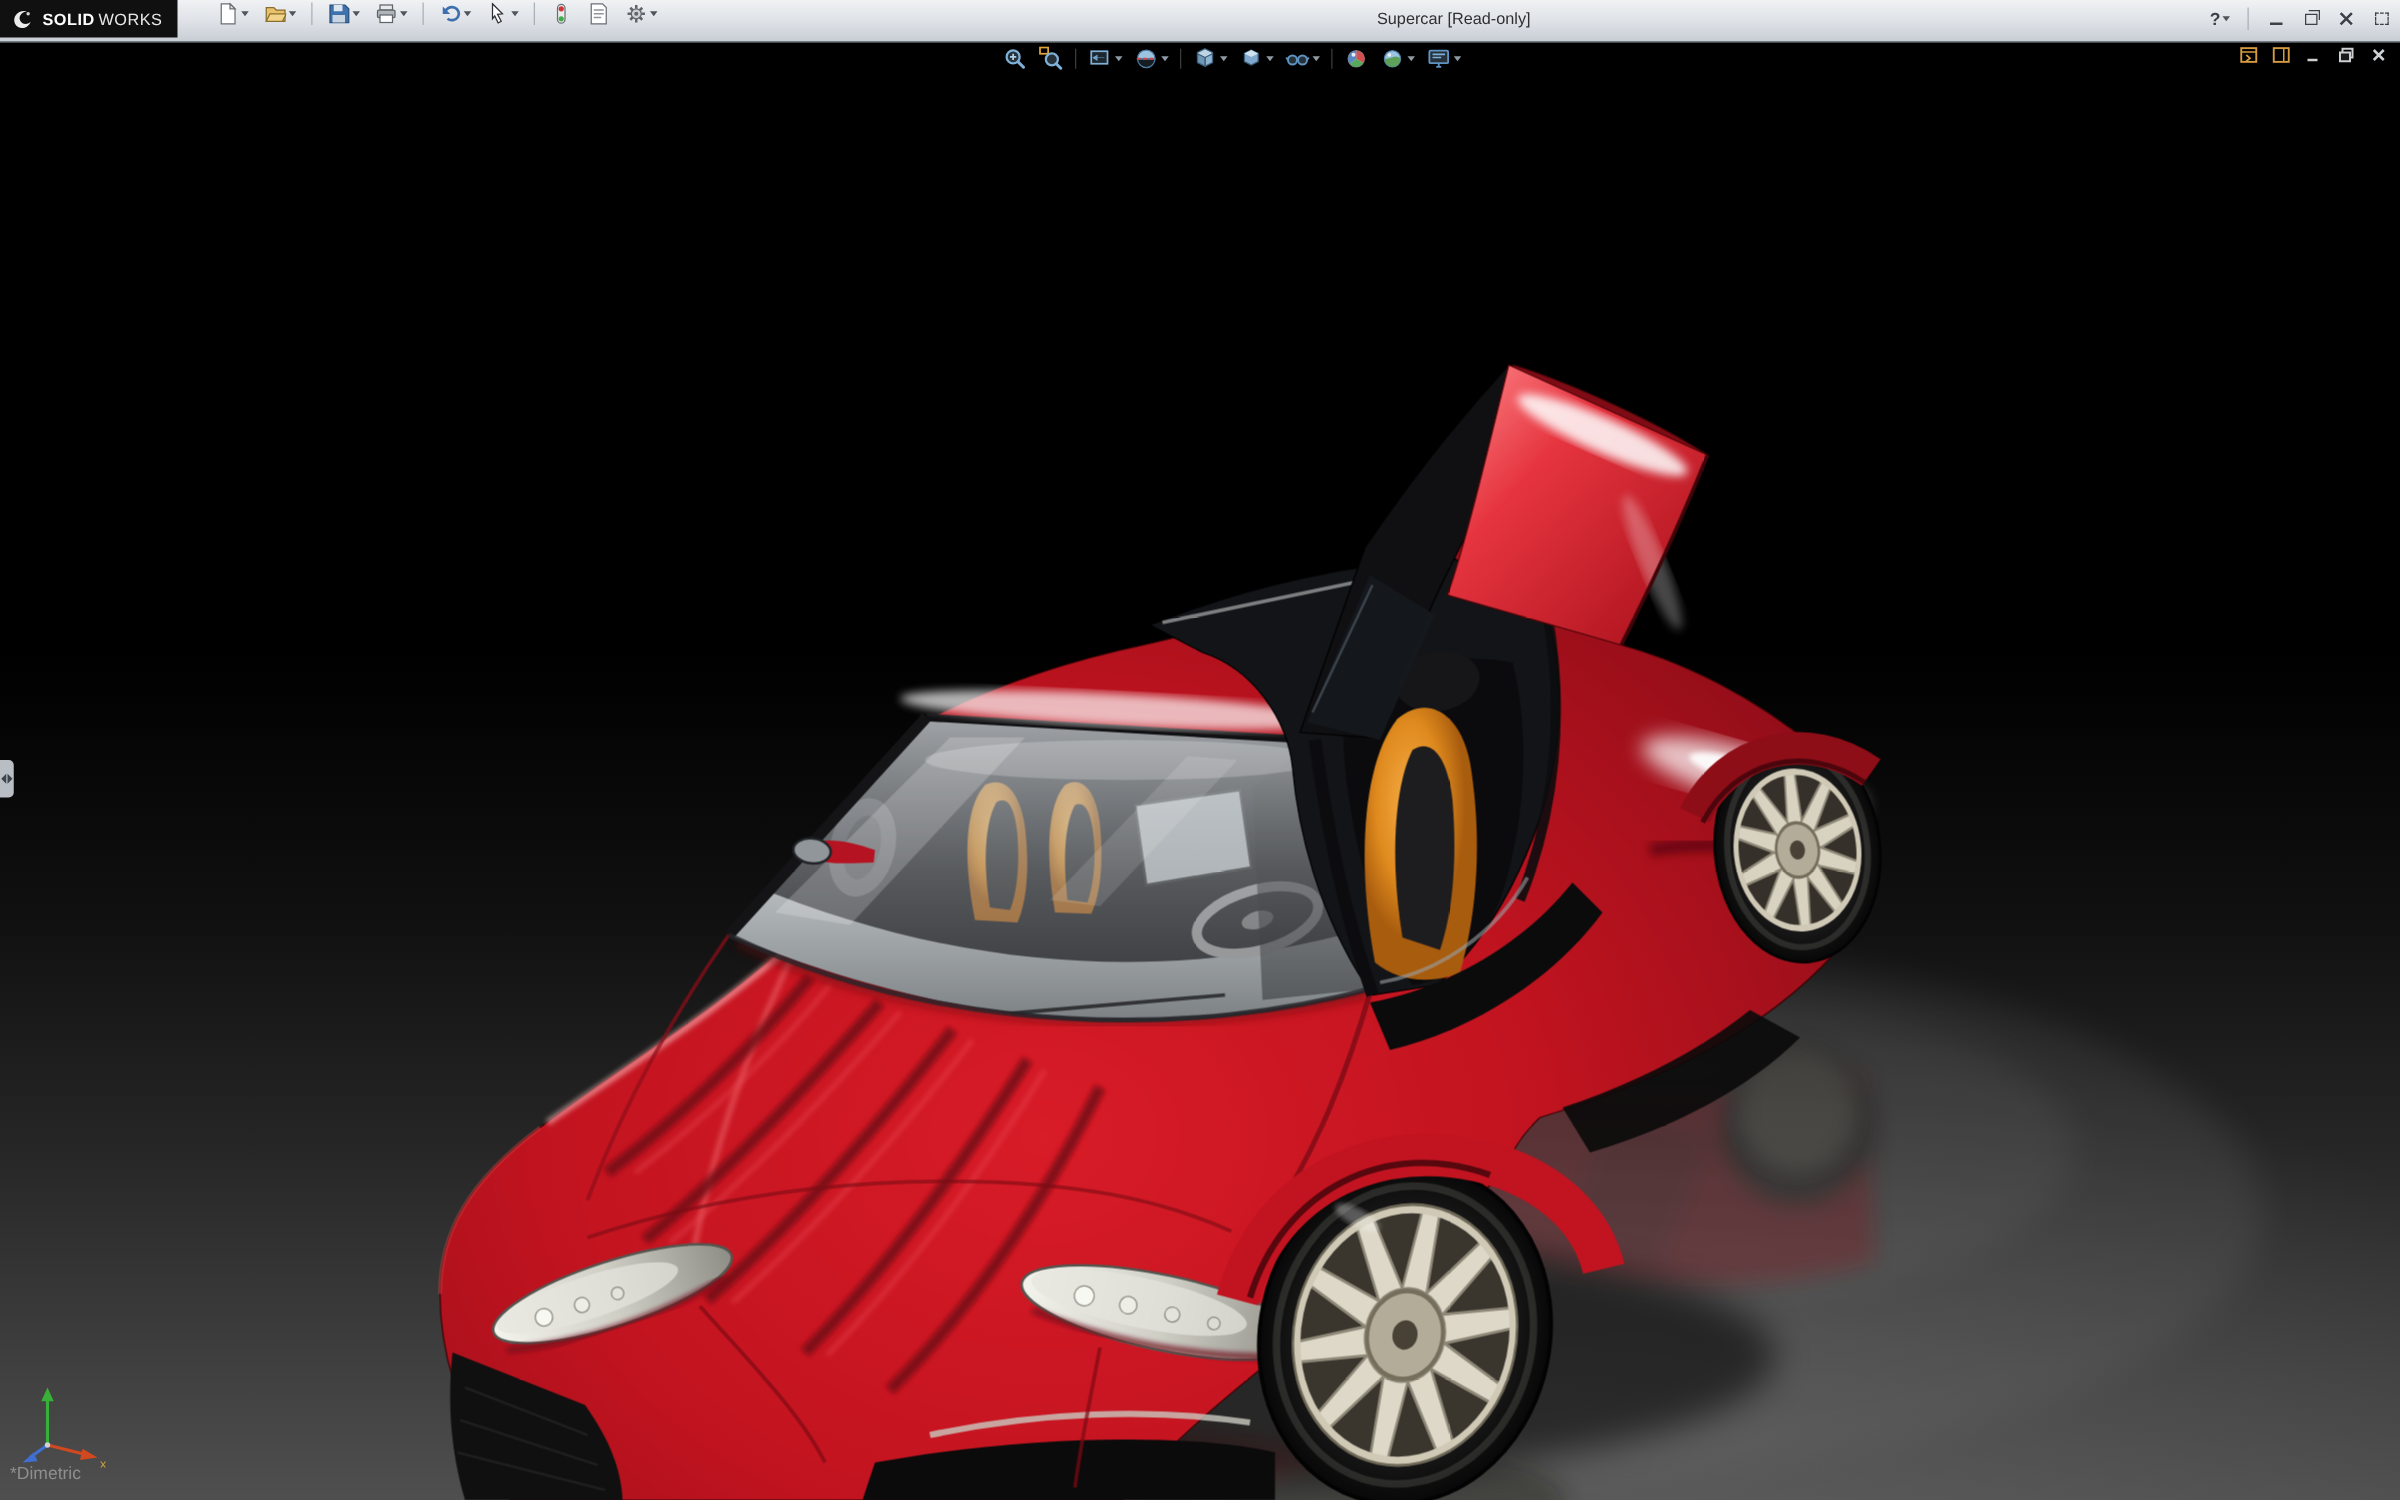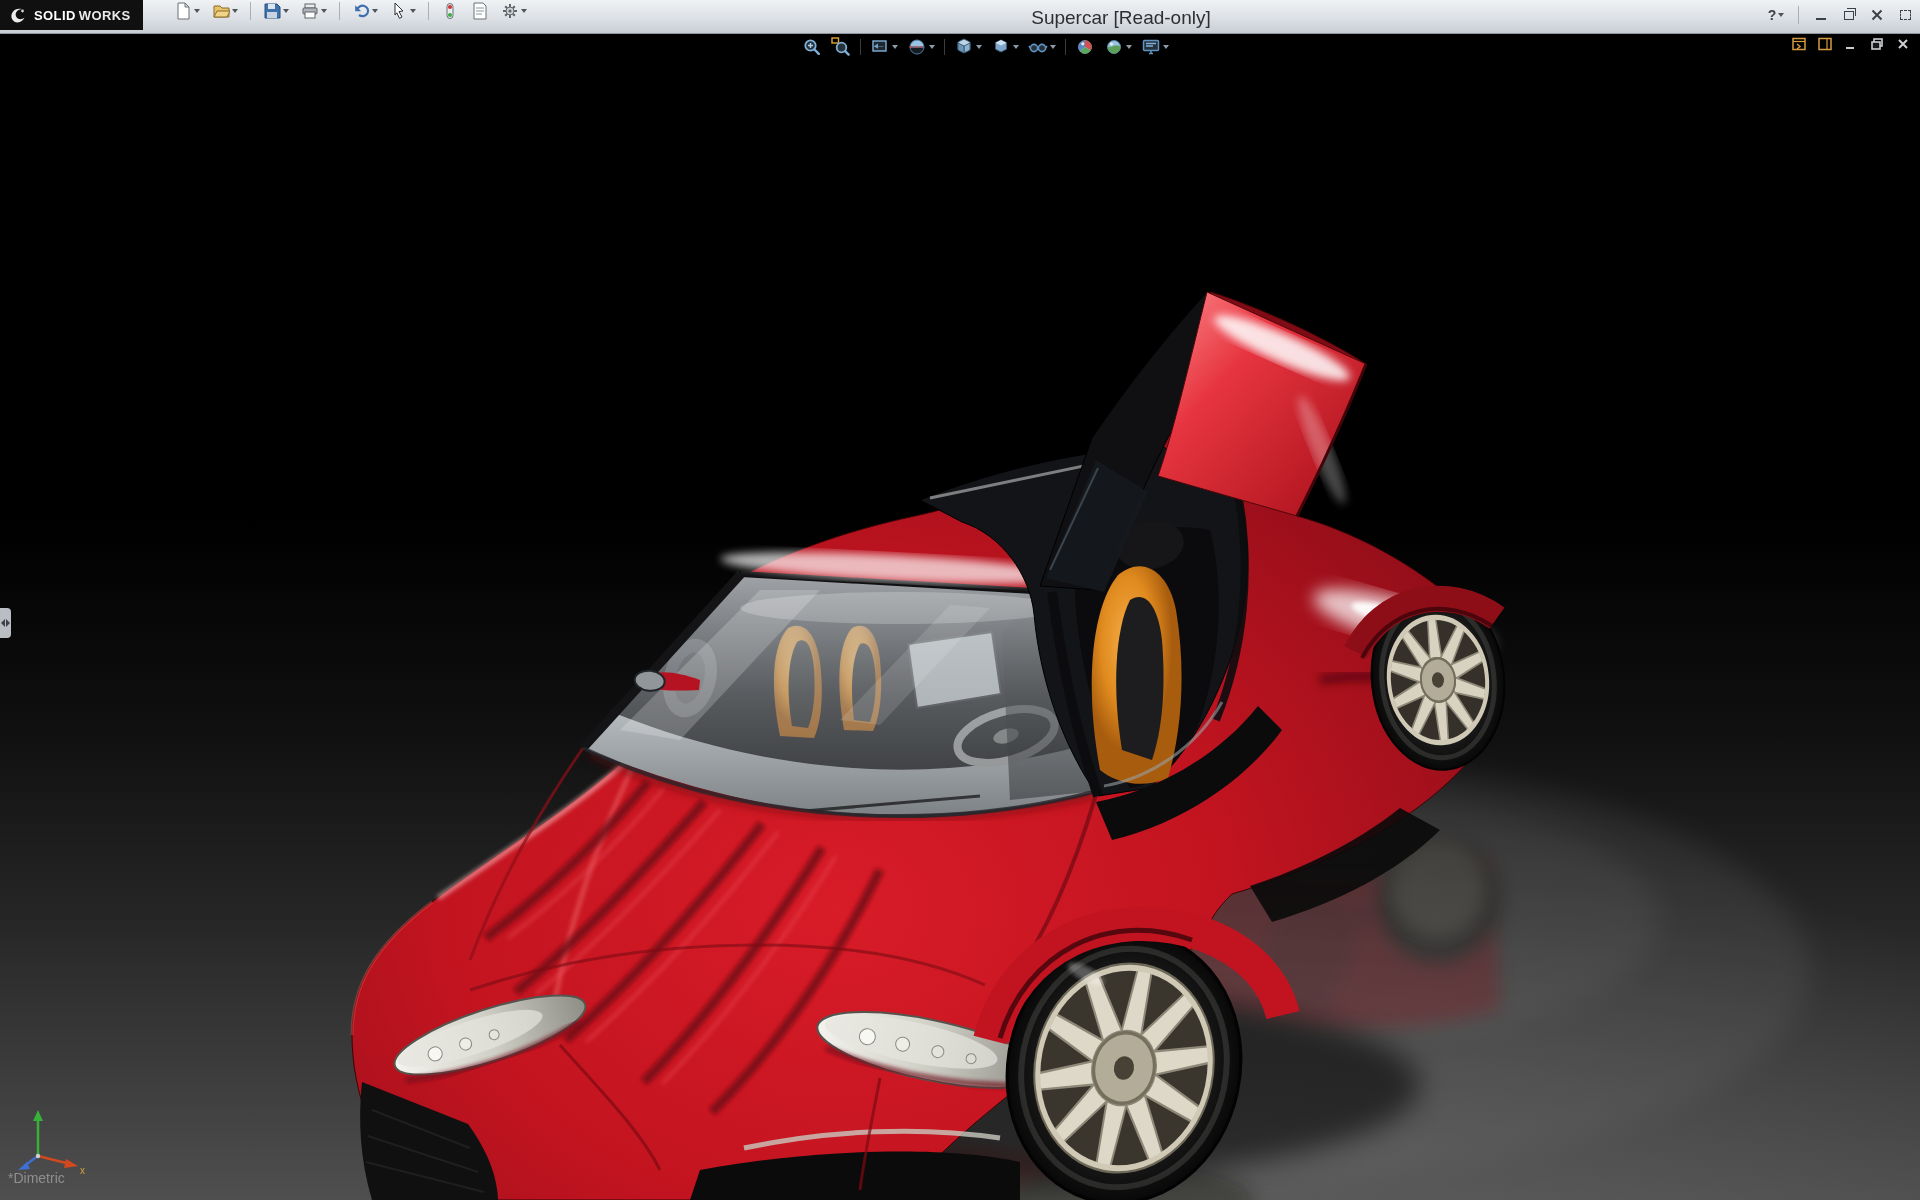--- a/index.html
+++ b/index.html
@@ -8,28 +8,28 @@
 
   
   .titlebar{
     position:absolute; top:0; left:0; width:1920px; height:34px;
     background:linear-gradient(180deg, var(--titlebar-top,#f0f2f4) 0%, #dde1e6 55%, var(--titlebar-bottom,#c8cdd4) 100%);
     border-bottom:1px solid #8f969e; display:flex; align-items:flex-start; z-index:30;
   }
   .brand{ height:30px; background:var(--brand-black,#101010); display:flex; align-items:center;
           padding:0 12px 0 8px; gap:6px; }
   .brand-bold{ color:#fff; font-weight:bold; font-size:13px; letter-spacing:.4px; }
-  .brand-light{ color:#e9e9e9; font-weight:bold; font-size:13px; letter-spacing:.4px; margin-left:-3px;}
+  .brand-light{ color:#e9e9e9; font-weight:normal; font-size:13px; letter-spacing:.4px; margin-left:-3px;}
   .qat{ display:flex; align-items:center; margin-left:28px; gap:6px; }
   .qat-btn{ display:flex; align-items:center; gap:2px; padding:2px 3px; border-radius:2px; }
   .caret-dn{ width:0;height:0;border-left:3.5px solid transparent;border-right:3.5px solid transparent;
              border-top:4px solid #50555b; }
   .qat-sep{ width:1px; height:18px; background:#aab0b7; margin:0 3px; }
-  .win-title{ position:absolute; left:971px; width:300px; text-align:center; top:7px;
-              font-size:19px; color:#2d2f32; }
+  .win-title{ position:absolute; left:1013px; width:300px; text-align:center; top:7px;
+              font-size:13px; color:#2d2f32; }
   .win-controls{ position:absolute; right:6px; top:0; height:30px; display:flex; align-items:center; gap:10px; }
   .wc-btn{ display:flex; align-items:center; justify-content:center; gap:2px; min-width:18px; height:22px; }
   .help-glyph{ font-size:14px; font-weight:bold; color:#3c4147; }
   .min-glyph{ width:10px; height:2px; background:#3c4147; margin-top:8px; }
   .restore-glyph{ width:10px; height:9px; border:1.5px solid #3c4147; position:relative; }
   .restore-glyph::before{ content:""; position:absolute; left:2px; top:-4px; width:8px; height:7px;
                           border:1.5px solid #3c4147; border-bottom:none; border-left:none; }
   .expand-glyph{ width:11px; height:10px; border:1px dashed #3c4147; }
 
   

